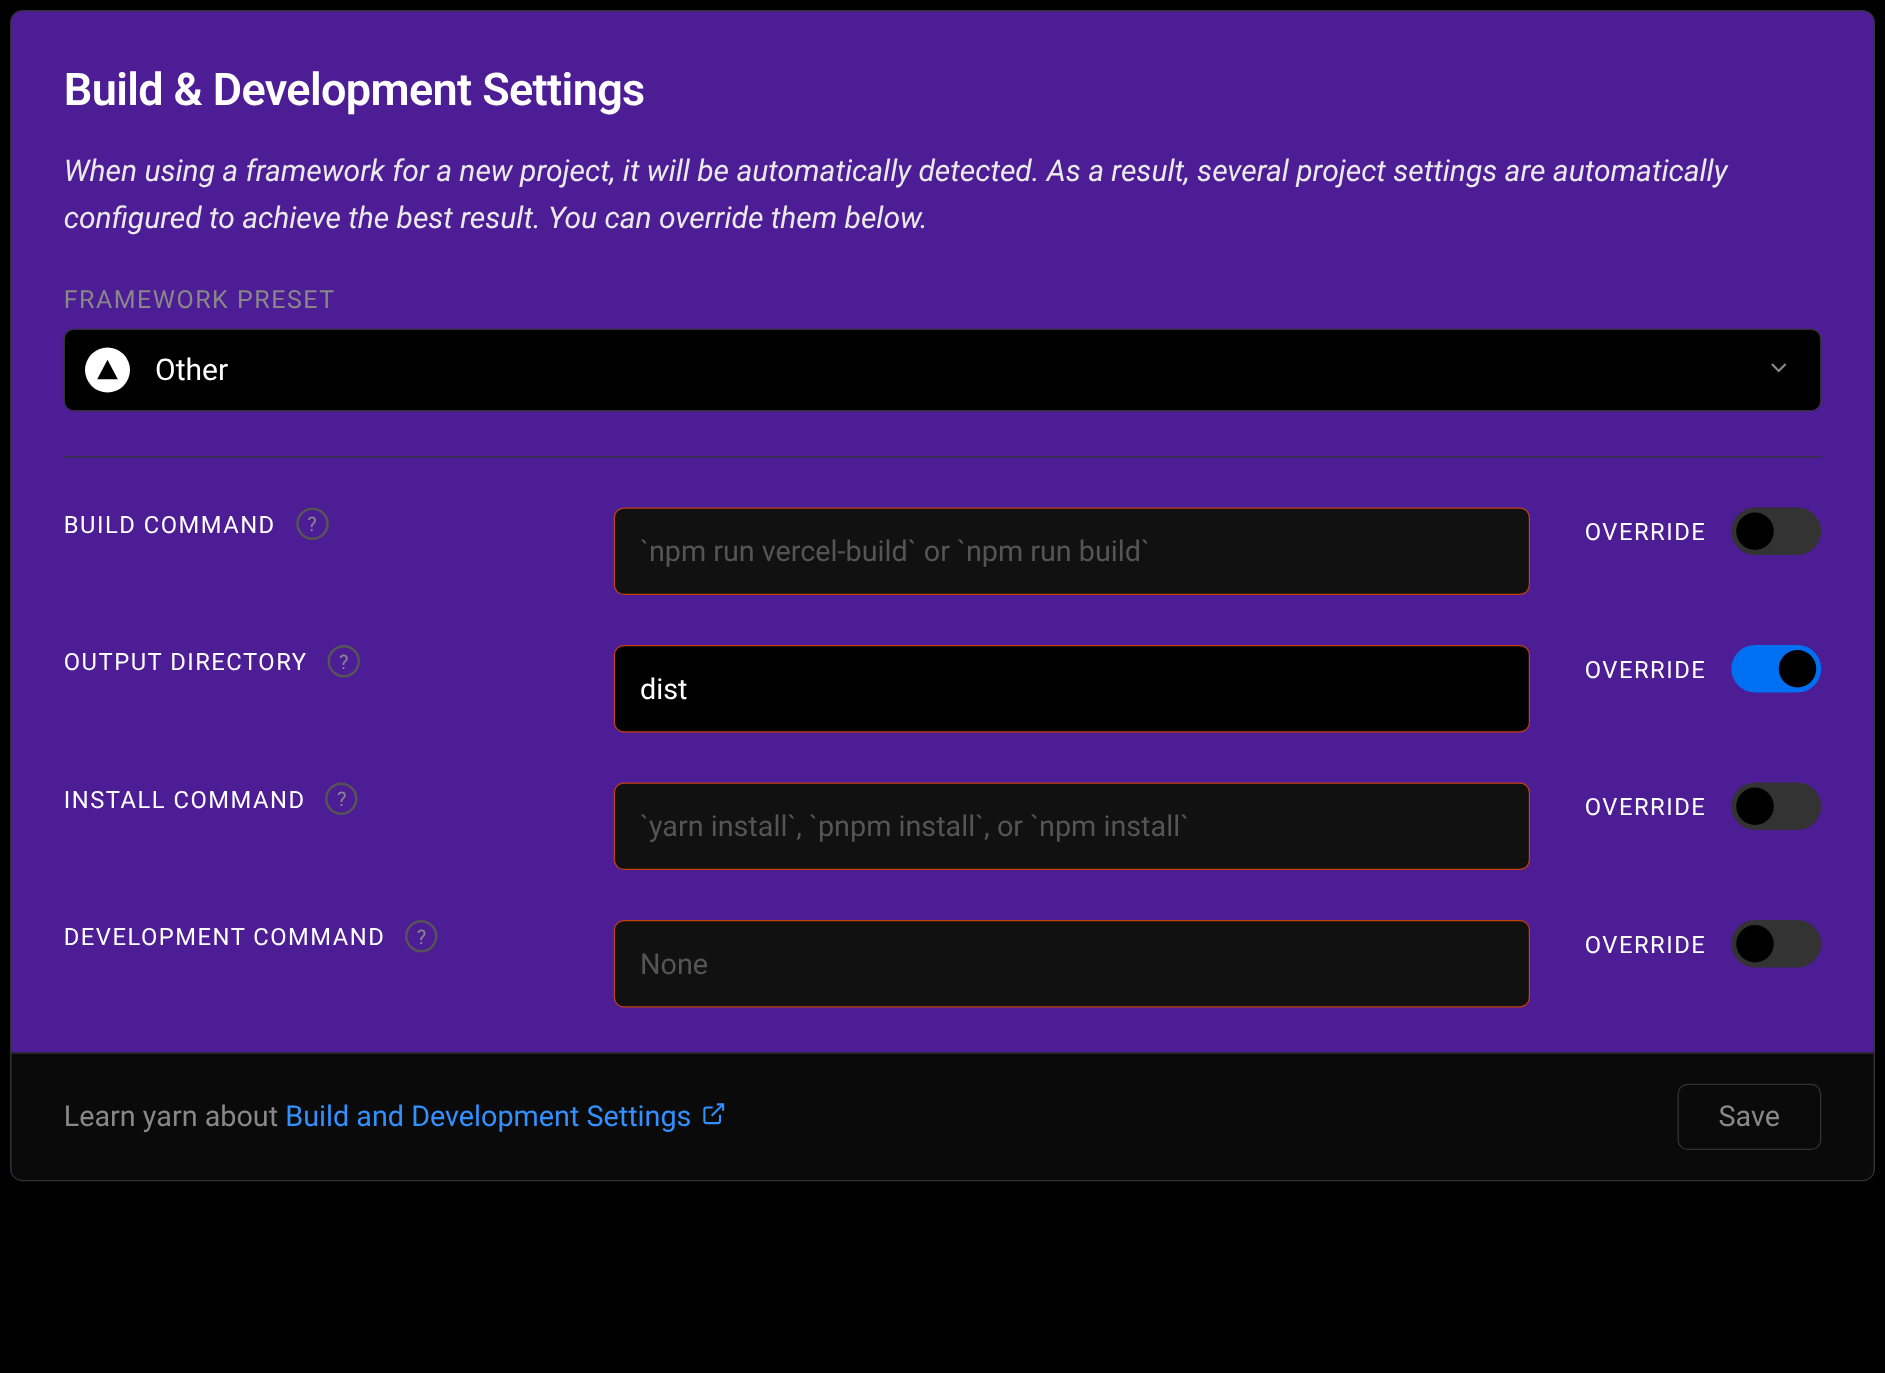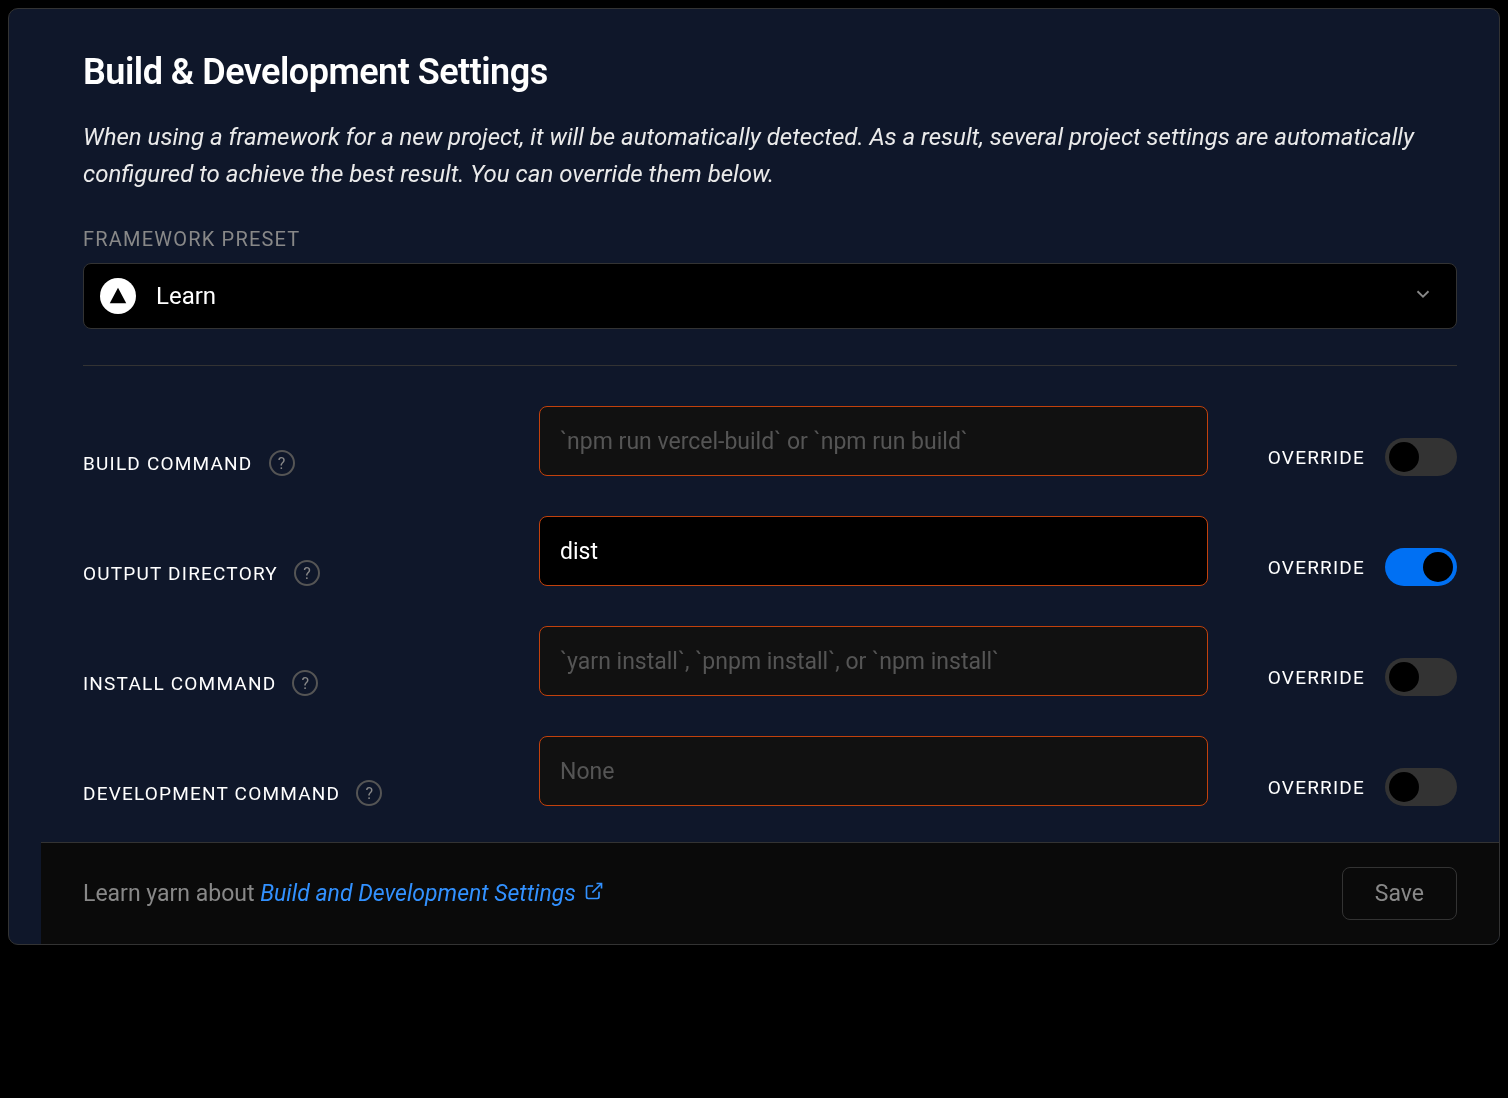--- a/index.html
+++ b/index.html
@@ -14,22 +14,21 @@
       color: #fff;
       padding: 8px;
       width: 1508px;
       height: 1098px;
     }
 
     .panel {
       border: 1px solid #333;
       border-radius: 10px;
       overflow: hidden;
-      background: #0f172a;
-      padding-left: 32px;
+      background: #4c1d95;
     }
 
     .panel-body {
       padding: 42px 42px 36px 42px;
     }
 
     h1.title {
       font-size: 36px;
       font-weight: 600;
       letter-spacing: -0.5px;
@@ -94,23 +93,23 @@
 
     .divider {
       border: none;
       border-top: 1px solid #333;
       margin-top: 36px;
       margin-bottom: 8px;
     }
 
     .setting-row {
       display: flex;
-      align-items: flex-end;
+      align-items: flex-start;
       margin-top: 40px;
-      gap: 36px;
+      gap: 20px;
     }
 
     .label-col {
       display: flex;
       align-items: center;
       gap: 16px;
       width: 420px;
       flex-shrink: 0;
     }
 
@@ -220,21 +219,20 @@
       color: #888;
     }
 
     .footer-link {
       color: #3291ff;
       text-decoration: none;
       display: inline-flex;
       align-items: flex-start;
       gap: 8px;
       cursor: pointer;
-      font-style: italic;
     }
 
     .external-icon {
       display: inline-block;
     }
 
     .save-btn {
       background: transparent;
       border: 1px solid #333;
       color: #888;
@@ -256,21 +254,21 @@
     <p class="description">When using a framework for a new project, it will be automatically detected. As a result, several project settings are automatically configured to achieve the best result. You can override them below.</p>
 
     <div class="field-label-top">FRAMEWORK PRESET</div>
 
     <div class="preset-select">
       <span class="preset-icon">
         <svg viewBox="0 0 24 24" fill="currentColor">
             <path d="M12 3 L21 20 L3 20 Z"></path>
           </svg>
       </span>
-      <span class="preset-text">Learn</span>
+      <span class="preset-text">Other</span>
       <span class="preset-chevron">
         <svg width="22" height="22" viewBox="0 0 24 24" fill="none" stroke="currentColor" stroke-width="2">
             <polyline points="6 9 12 15 18 9"></polyline>
           </svg>
       </span>
     </div>
 
     <hr class="divider">
 
     <div class="setting-row">

